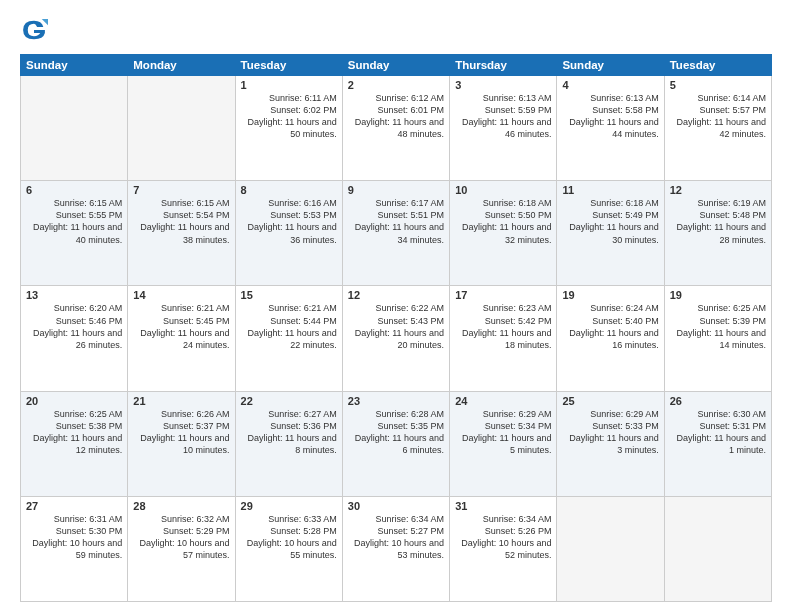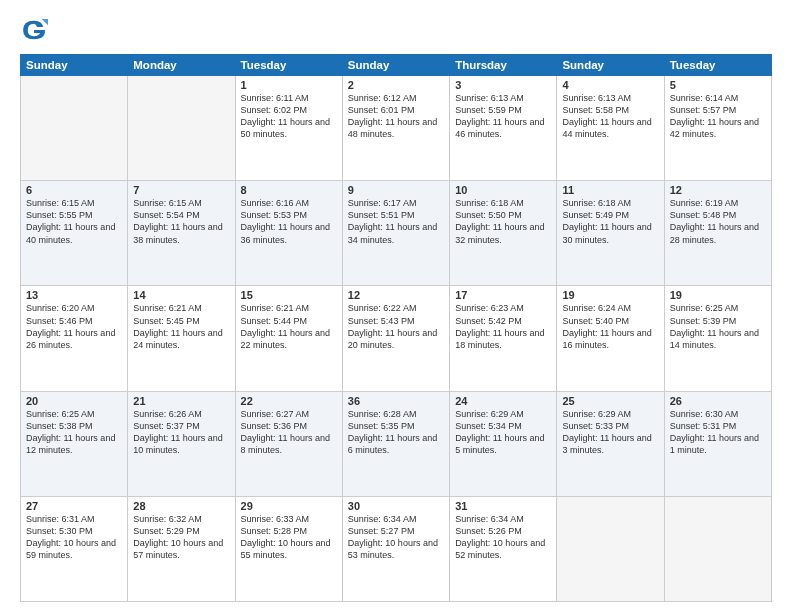--- a/index.html
+++ b/index.html
@@ -82,20 +82,21 @@
     .day-num {
       font-size: 11px;
       font-weight: bold;
       display: block;
       margin-bottom: 1px;
     }
     .cell-info {
       font-size: 9px;
       line-height: 1.35;
       color: #333;
+      text-align: right;
     }
     .row-shade td {
       background: #f0f4f8;
     }
   </style>
 </head>
 <body>
 
 <div class="page">
   <div class="header">
@@ -220,21 +221,21 @@
           </td>
           <td>
             <span class="day-num">21</span>
             <div class="cell-info">Sunrise: 6:26 AM<br>Sunset: 5:37 PM<br>Daylight: 11 hours and 10 minutes.</div>
           </td>
           <td>
             <span class="day-num">22</span>
             <div class="cell-info">Sunrise: 6:27 AM<br>Sunset: 5:36 PM<br>Daylight: 11 hours and 8 minutes.</div>
           </td>
           <td>
-            <span class="day-num">36</span>
+            <span class="day-num">23</span>
             <div class="cell-info">Sunrise: 6:28 AM<br>Sunset: 5:35 PM<br>Daylight: 11 hours and 6 minutes.</div>
           </td>
           <td>
             <span class="day-num">24</span>
             <div class="cell-info">Sunrise: 6:29 AM<br>Sunset: 5:34 PM<br>Daylight: 11 hours and 5 minutes.</div>
           </td>
           <td>
             <span class="day-num">25</span>
             <div class="cell-info">Sunrise: 6:29 AM<br>Sunset: 5:33 PM<br>Daylight: 11 hours and 3 minutes.</div>
           </td>

